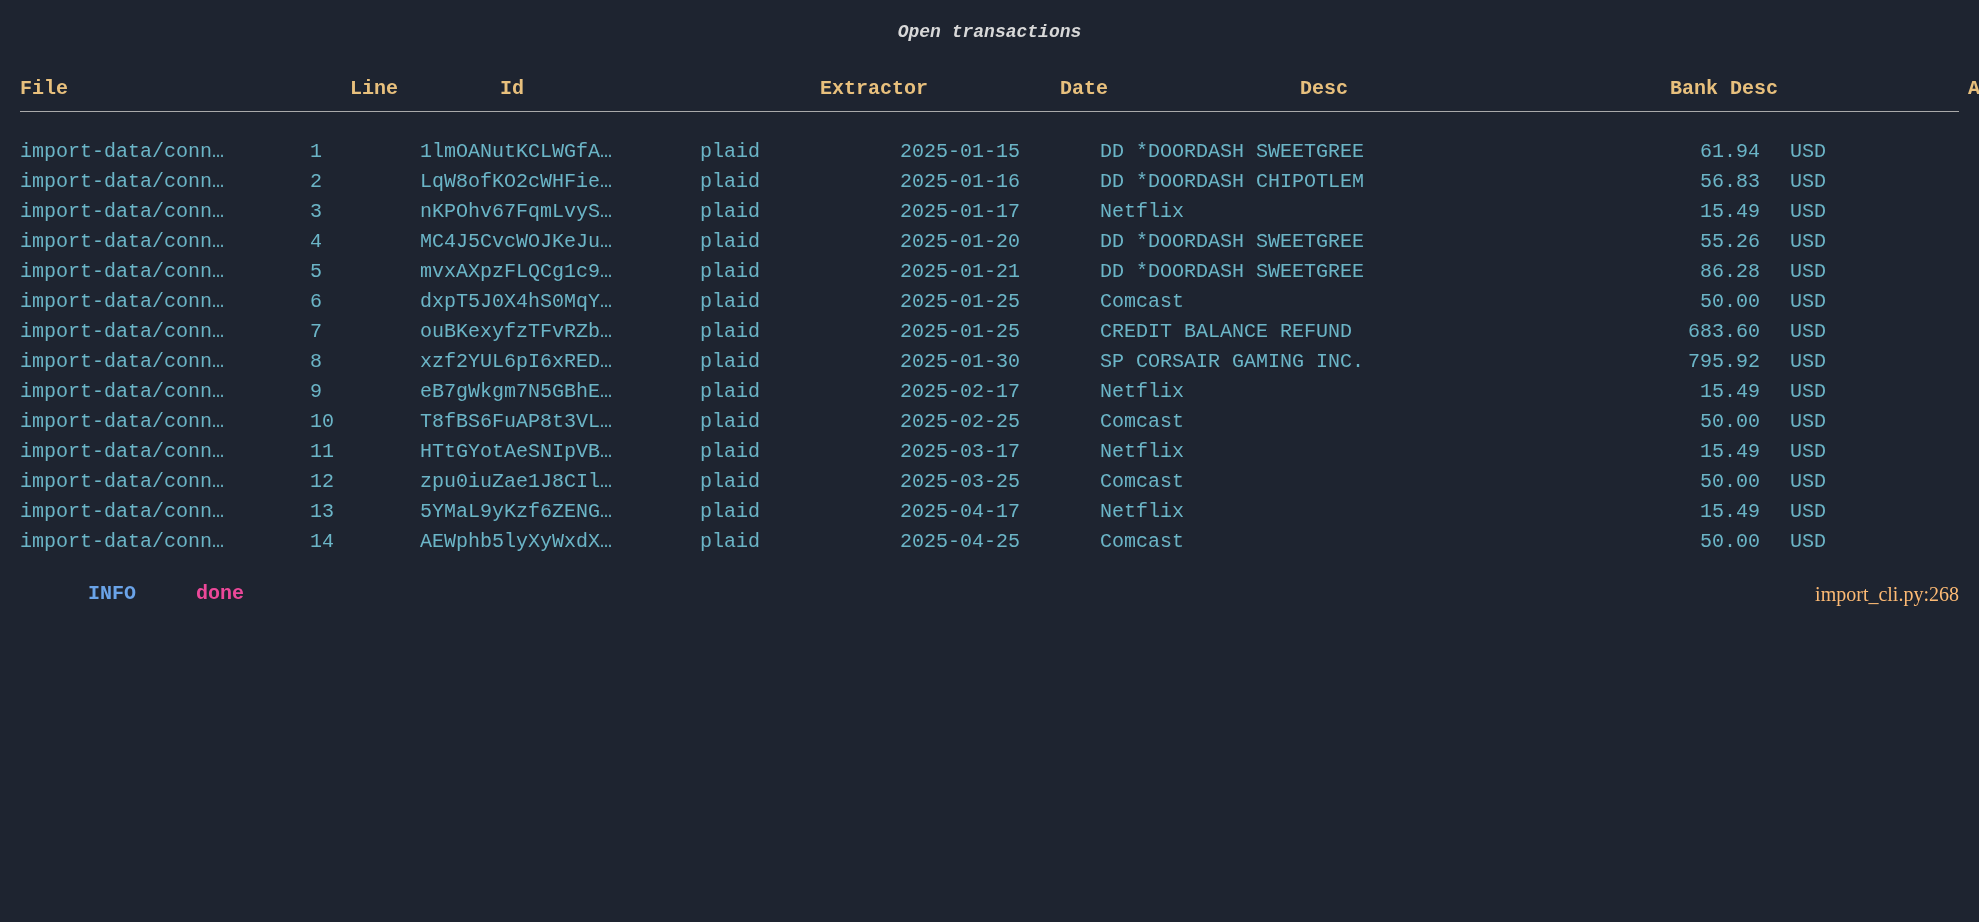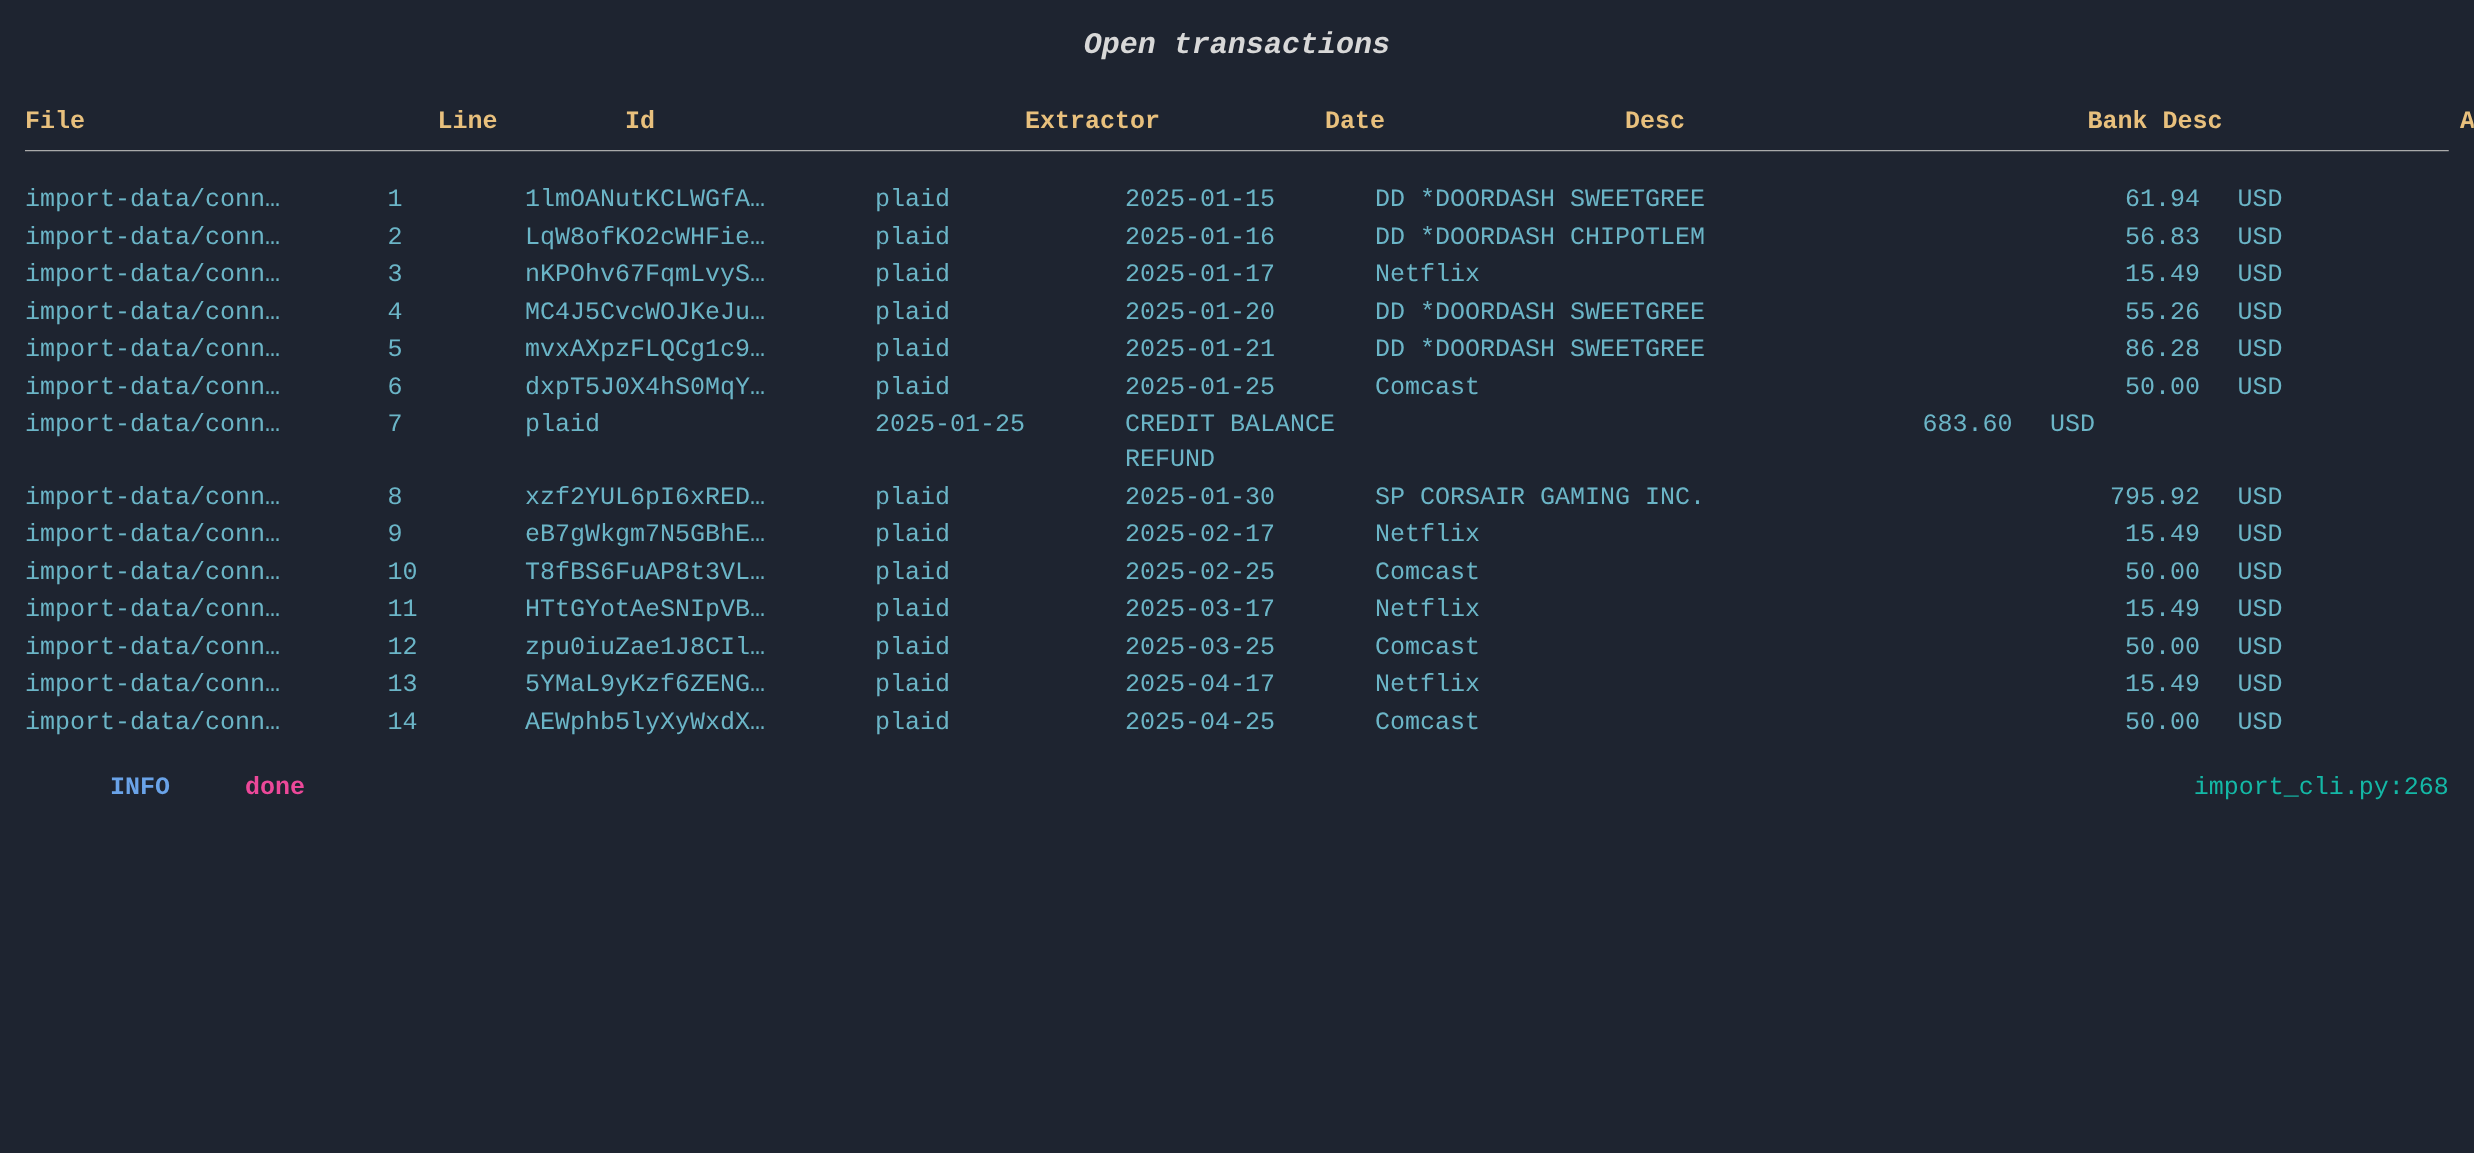--- a/index.html
+++ b/index.html
@@ -17,21 +17,21 @@
     width: 1979px;
     height: 922px;
     overflow: hidden;
   }
   .title {
     text-align: center;
     font-style: italic;
     color: #d8d8d8;
     font-weight: bold;
     margin-bottom: 30px;
-    font-size: 24px;
+    font-size: 18px;
   }
   .table {
     width: 100%;
   }
   .header-row {
     display: grid;
     grid-template-columns: 290px 110px 280px 200px 200px 330px 180px 150px 130px;
     padding-bottom: 8px;
     border-bottom: 1.5px solid #aaa;
     margin-bottom: 26px;
@@ -70,21 +70,22 @@
   }
   .info-label {
     color: #6aa3e8;
     font-weight: bold;
   }
   .done-label {
     color: #ec4899;
     font-weight: bold;
   }
   .footer-right {
-    color: #14b8a6;
+    color: #fdba74;
+    font-family: Liberation Serif, serif;
   }
 </style>
 </head>
 <body>
 
 <div class="title">Open transactions</div>
 
 <div class="table">
   <div class="header-row">
     <div class="header-cell">File</div>
@@ -160,20 +161,21 @@
         <div class="cell">plaid</div>
         <div class="cell">2025-01-25</div>
         <div class="cell">Comcast</div>
         <div class="cell"></div>
         <div class="cell right">50.00</div>
         <div class="cell" style="padding-left: 30px;">USD</div>
       </div>
       <div class="row">
         <div class="cell">import-data/conn…</div>
         <div class="cell">7</div>
+        <div class="cell">ouBKexyfzTFvRZb…</div>
         <div class="cell">plaid</div>
         <div class="cell">2025-01-25</div>
         <div class="cell">CREDIT BALANCE REFUND</div>
         <div class="cell"></div>
         <div class="cell right">683.60</div>
         <div class="cell" style="padding-left: 30px;">USD</div>
       </div>
       <div class="row">
         <div class="cell">import-data/conn…</div>
         <div class="cell">8</div>

